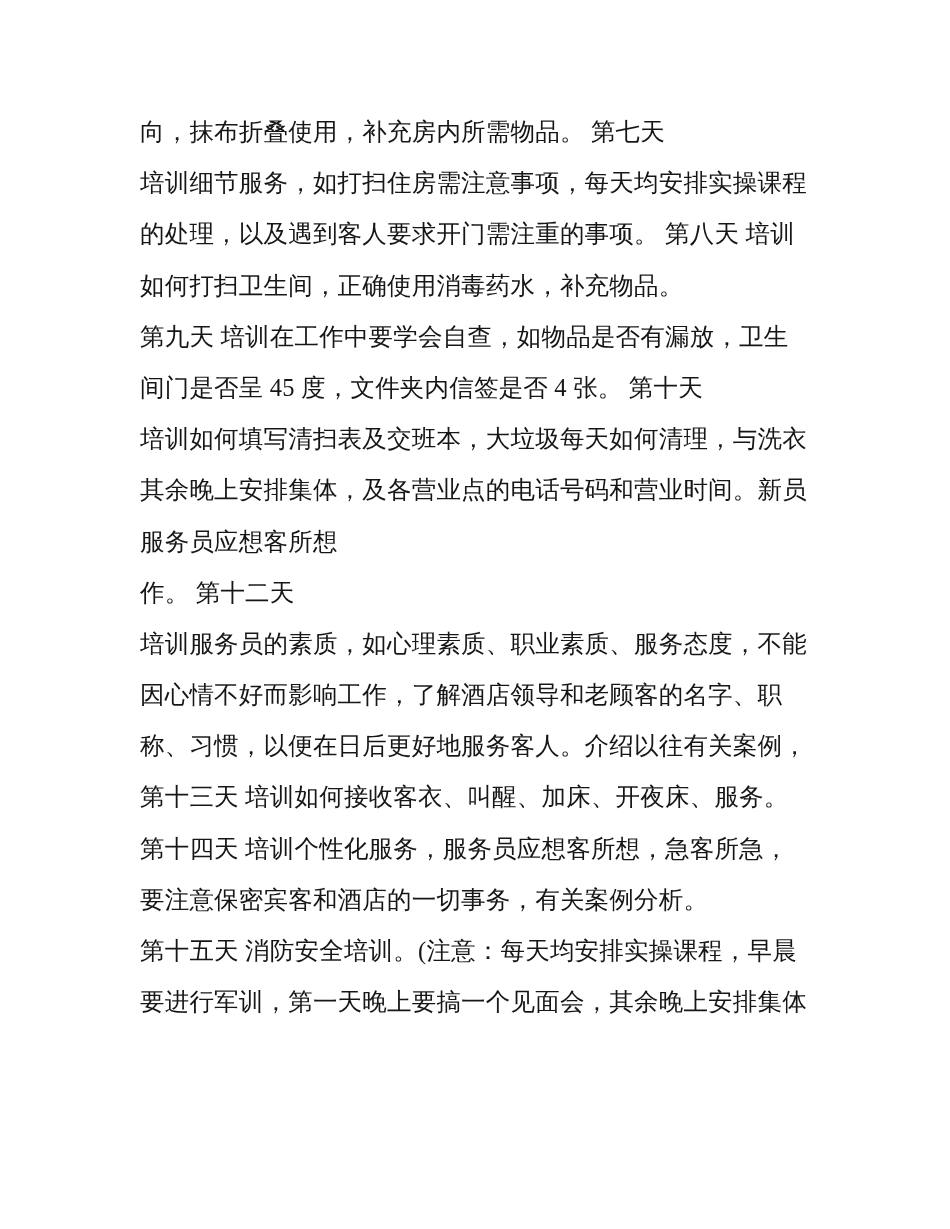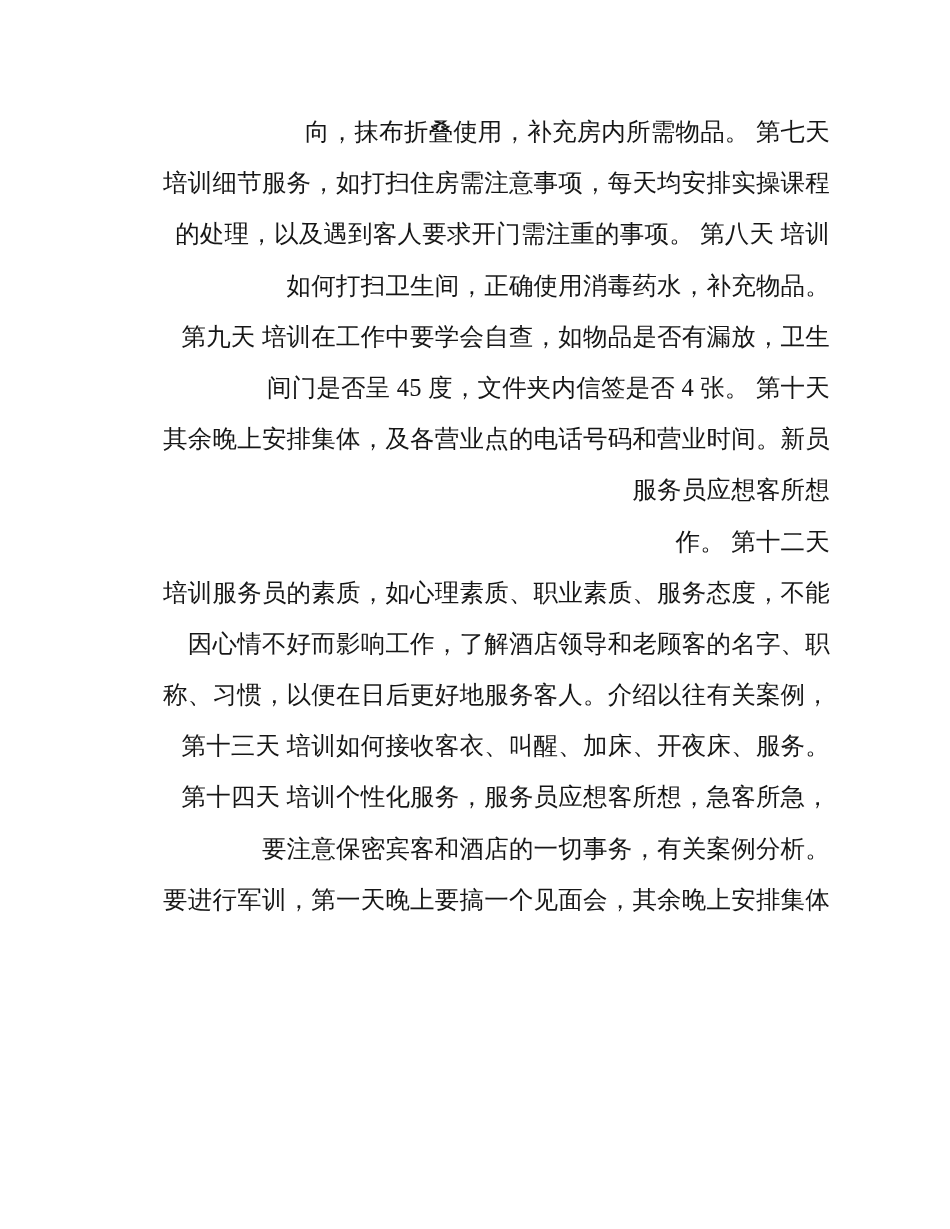--- a/index.html
+++ b/index.html
@@ -26,38 +26,39 @@
     top: 106px;
     width: 690px;
   }
   .doc-line {
     height: 51.2px;
     line-height: 51.2px;
     font-size: 24.5px;
     white-space: pre;
     letter-spacing: 0.2px;
     text-rendering: optimizeLegibility;
-    text-align: right;
   }
 </style>
 </head>
 <body>
 
 <div class="page">
   <div class="text-block">
     <div class="doc-line">向，抹布折叠使用，补充房内所需物品。 第七天</div>
     <div class="doc-line">培训细节服务，如打扫住房需注意事项，每天均安排实操课程</div>
     <div class="doc-line">的处理，以及遇到客人要求开门需注重的事项。 第八天 培训</div>
     <div class="doc-line">如何打扫卫生间，正确使用消毒药水，补充物品。</div>
     <div class="doc-line">第九天 培训在工作中要学会自查，如物品是否有漏放，卫生</div>
     <div class="doc-line">间门是否呈 45 度，文件夹内信签是否 4 张。 第十天</div>
+    <div class="doc-line">培训如何填写清扫表及交班本，大垃圾每天如何清理，与洗衣</div>
     <div class="doc-line">其余晚上安排集体，及各营业点的电话号码和营业时间。新员</div>
     <div class="doc-line">服务员应想客所想</div>
     <div class="doc-line">作。 第十二天</div>
     <div class="doc-line">培训服务员的素质，如心理素质、职业素质、服务态度，不能</div>
     <div class="doc-line">因心情不好而影响工作，了解酒店领导和老顾客的名字、职</div>
     <div class="doc-line">称、习惯，以便在日后更好地服务客人。介绍以往有关案例，</div>
     <div class="doc-line">第十三天 培训如何接收客衣、叫醒、加床、开夜床、服务。</div>
     <div class="doc-line">第十四天 培训个性化服务，服务员应想客所想，急客所急，</div>
     <div class="doc-line">要注意保密宾客和酒店的一切事务，有关案例分析。</div>
+    <div class="doc-line">第十五天 消防安全培训。(注意：每天均安排实操课程，早晨</div>
     <div class="doc-line">要进行军训，第一天晚上要搞一个见面会，其余晚上安排集体</div>
   </div>
 </div>
 
 </body></html>

